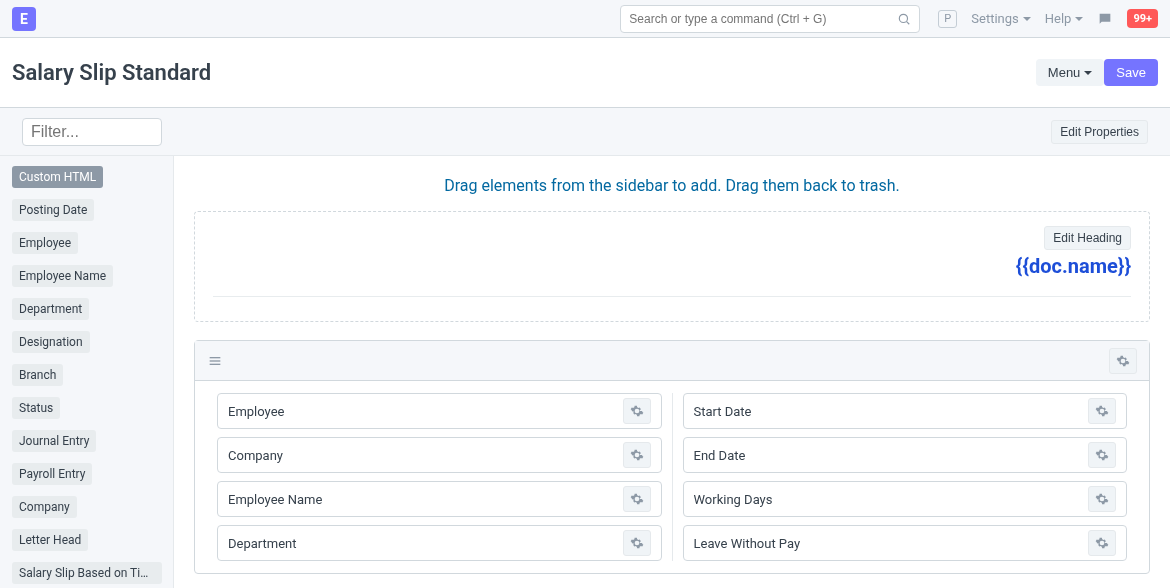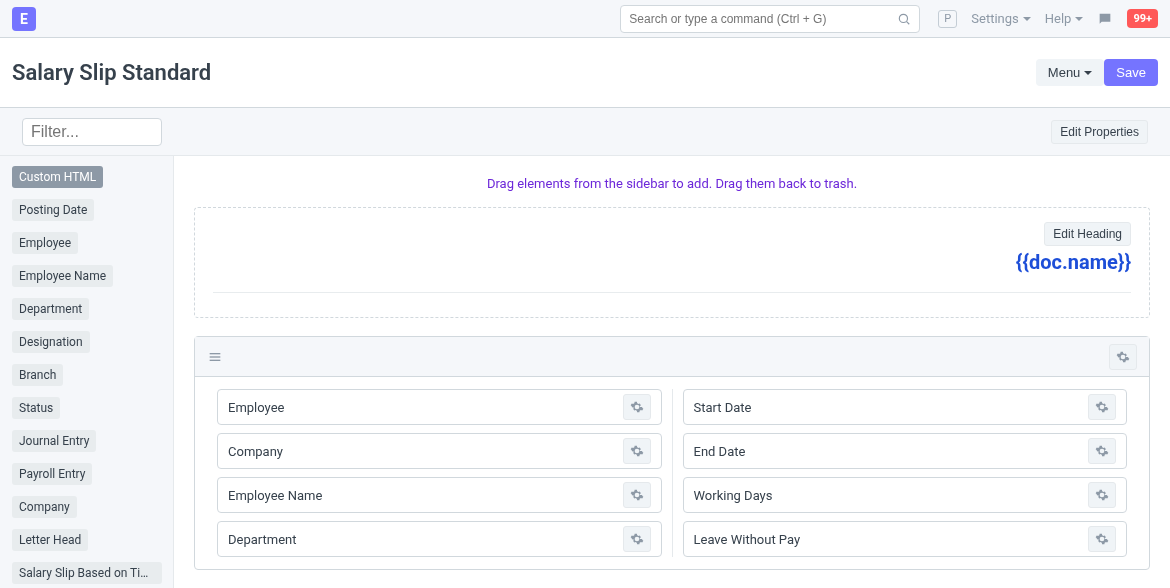--- a/index.html
+++ b/index.html
@@ -33,21 +33,21 @@
 .toolbar-right { margin-left: auto; }
 .btn-flat { background: #f0f4f7; border: 1px solid #e5e9ec; border-radius: 3px; padding: 4px 8px; font-size: 12px; color: #36414c; cursor: pointer; }
 
 
 .main { display: flex; height: calc(588px - 38px - 70px - 48px); }
 .sidebar { width: 174px; background: #f5f7fa; border-right: 1px solid #e5e9ec; padding: 10px 12px; overflow-y: auto; }
 .sidebar-chip { display: inline-block; background: #e8ecee; border-radius: 3px; padding: 4px 7px; font-size: 12px; color: #36414c; margin-bottom: 8px; cursor: grab; white-space: nowrap; max-width: 150px; overflow: hidden; text-overflow: ellipsis; }
 .sidebar-chip.active { background: #8d99a6; color: #fff; }
 
 .canvas { flex: 1; padding: 12px 20px 20px 20px; overflow-y: auto; }
-.hint { text-align: center; color: #6d28d9; font-size: 13px; padding: 8px 0 16px; }
+.hint { text-align: center; color: #0369a1; font-size: 16px; padding: 8px 0 16px; }
 .heading-box { border: 1px dashed #d1d8dd; border-radius: 4px; padding: 14px 18px 24px; margin-bottom: 18px; }
 .heading-row { display: flex; justify-content: flex-end; margin-bottom: 4px; }
 .doc-name { text-align: right; font-size: 20px; font-weight: 700; color: #1d4ed8; }
 .heading-divider { border-top: 1px solid #e8ecee; margin-top: 18px; }
 
 .section-box { border: 1px solid #d1d8dd; border-radius: 4px; }
 .section-head { height: 40px; background: #f5f7fa; border-bottom: 1px solid #d1d8dd; display: flex; align-items: center; padding: 0 12px; }
 .drag-handle { width: 16px; height: 16px; color: #8d99a6; cursor: grab; }
 .gear-btn { margin-left: auto; width: 28px; height: 26px; background: #f0f4f7; border: 1px solid #e5e9ec; border-radius: 3px; display: flex; align-items: center; justify-content: center; cursor: pointer; }
 .gear-icon { width: 14px; height: 14px; color: #8d99a6; }

